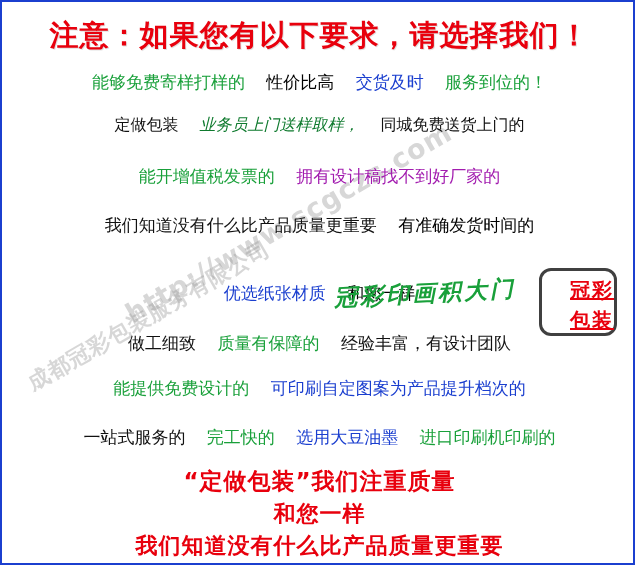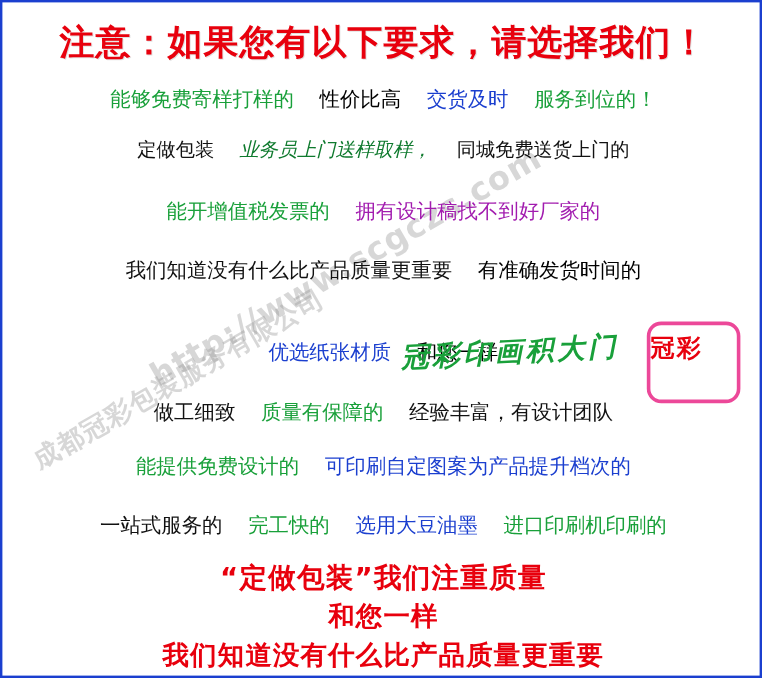--- a/index.html
+++ b/index.html
@@ -104,30 +104,31 @@
     color: #e8000d; font-size: 22px; letter-spacing: 1px;
   }
 
   
   #brand-stamp {
     position: absolute;
     right: 16px;
     top: 266px;
     width: 78px;
     height: 68px;
-    border: 3px solid #ec4899;
+    border: 3px solid #404040;
     border-radius: 12px;
     color: #e8000d;
     font-size: 20px;
     font-weight: bold;
     line-height: 30px;
-    text-align: left;
+    text-align: right;
     padding-top: 4px;
     box-sizing: border-box;
     letter-spacing: 2px;
+    text-decoration: underline;
   }
   #brand-script {
     position: absolute;
     left: 332px;
     top: 276px;
     font-size: 23px;
     color: #19a03a;
     font-weight: bold;
     font-style: italic;
     letter-spacing: 3px;
@@ -187,19 +188,20 @@
     <span class="k sp-r">一站式服务的</span>
     <span class="g sp-r">完工快的</span>
     <span class="b sp-r">选用大豆油墨</span>
     <span class="g">进口印刷机印刷的</span>
   </div>
 
   <div class="line" id="brand-script">冠彩印画积大门</div>
 
   <div id="brand-stamp">
     <div>冠彩</div>
+    <div>包装</div>
   </div>
 
   <div class="line" id="bottom1">“定做包装”我们注重质量</div>
   <div class="line" id="bottom2">和您一样</div>
   <div class="line" id="bottom3">我们知道没有什么比产品质量更重要</div>
 
 </div>
 
 </body></html>

